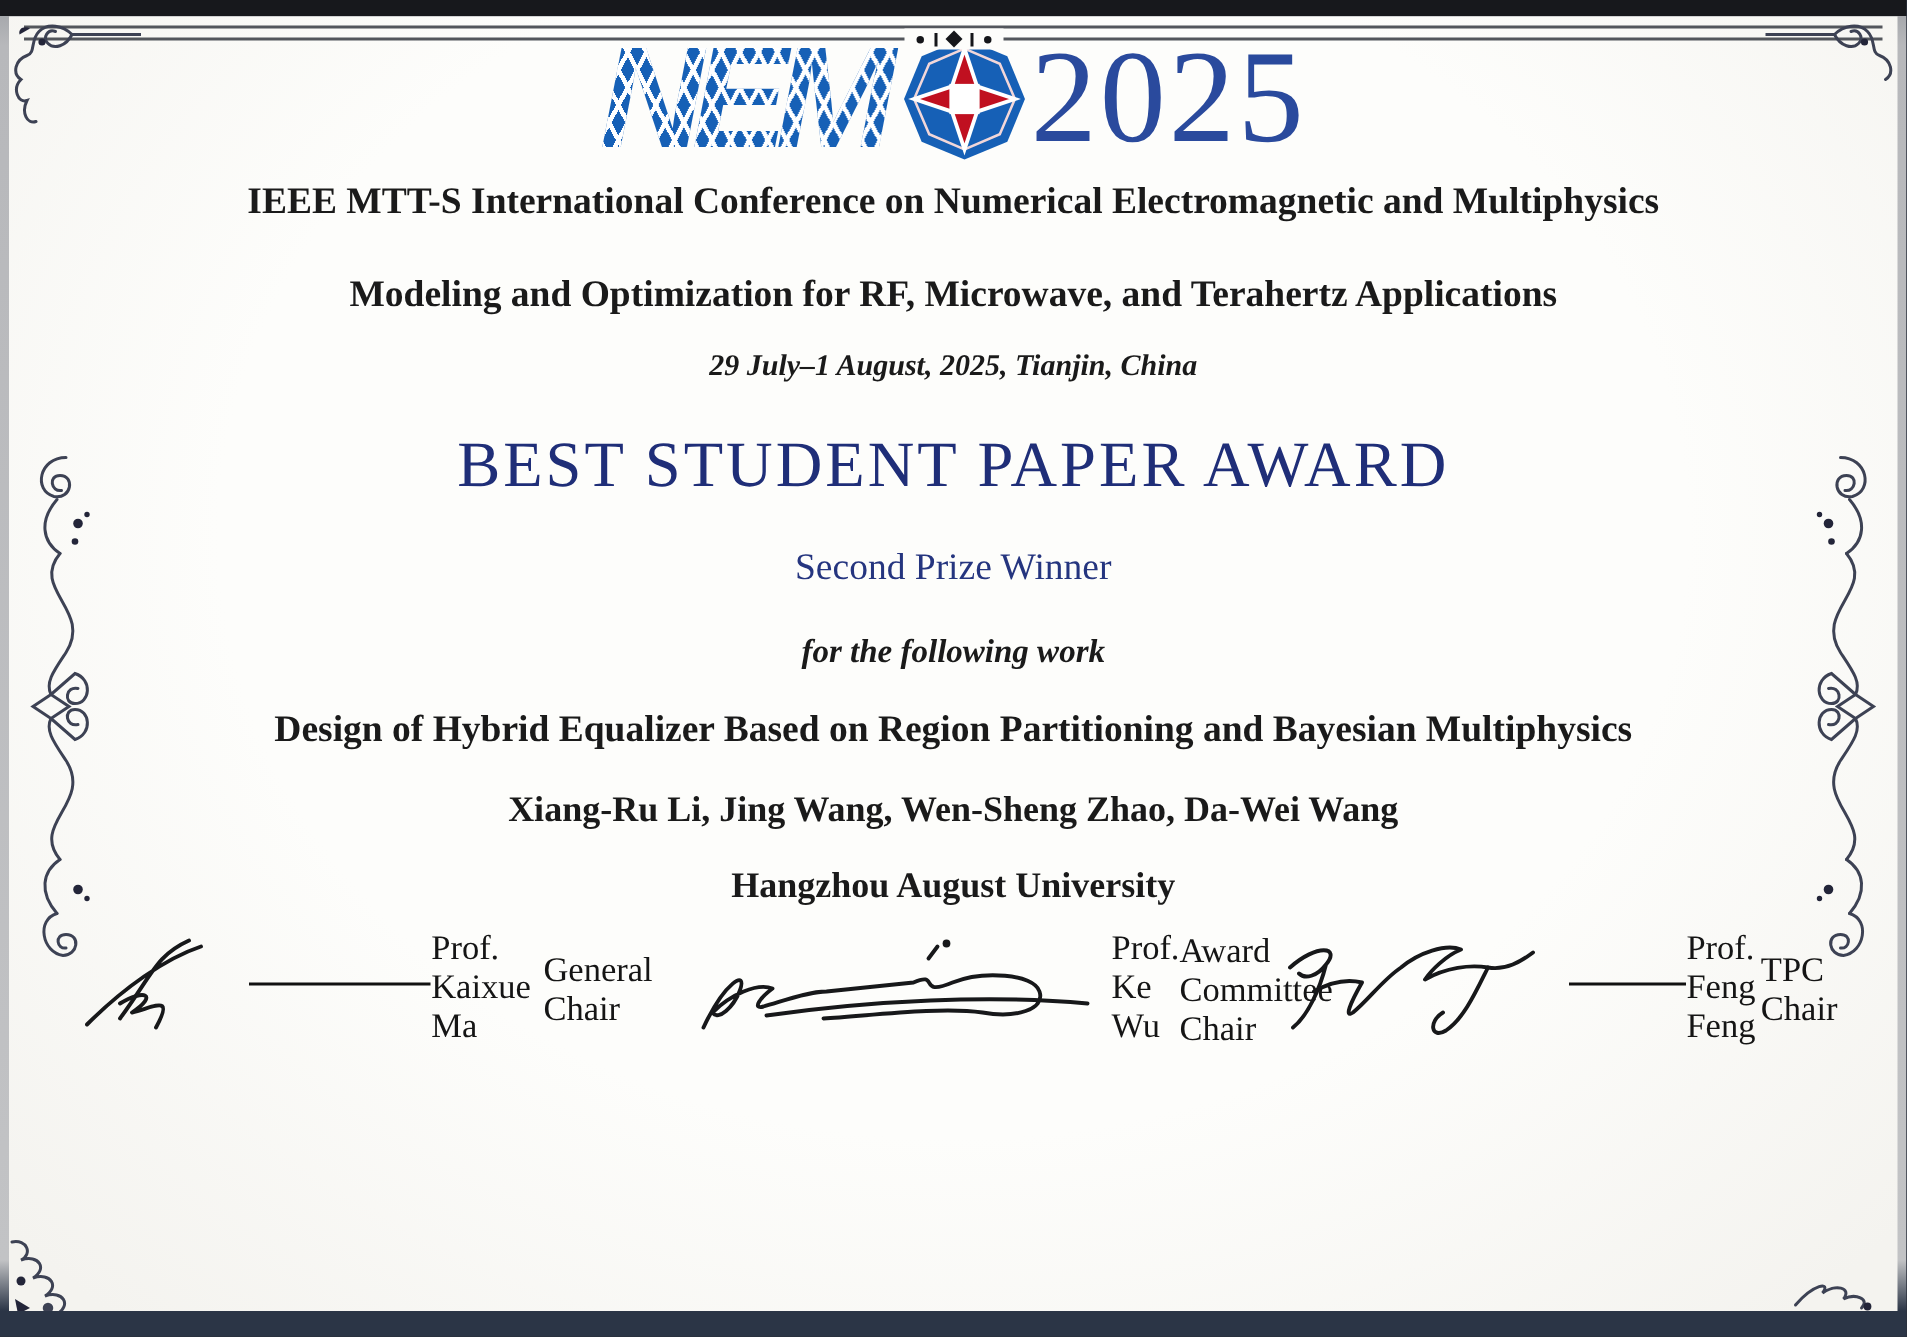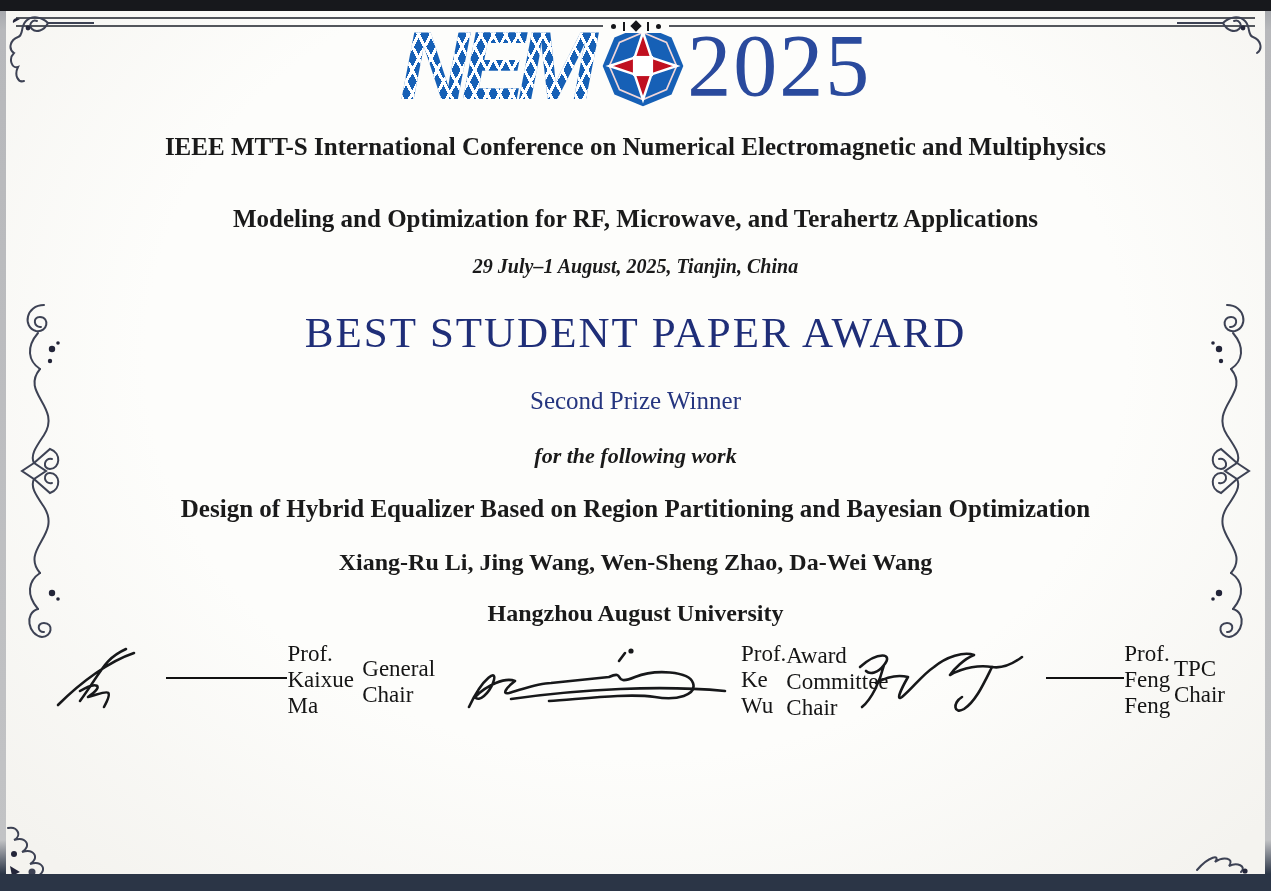--- a/index.html
+++ b/index.html
@@ -39,22 +39,22 @@
     padding-right:10px;
     background-image:
       repeating-linear-gradient(62deg,rgba(255,255,255,0) 0 8px,#fff 8px 11px),
       repeating-linear-gradient(-62deg,rgba(255,255,255,0) 0 8px,#fff 8px 11px),
       linear-gradient(#1660b6,#1660b6);
     -webkit-background-clip:text;background-clip:text;color:transparent;}
   .emblem{width:84px;height:84px;margin:0 2px;}
   .logo-year{font-size:88px;line-height:88px;color:#2a4a9d;letter-spacing:2px;}
 
   .center{text-align:center;color:#1a1a1a;}
-  .conf1{margin-top:16px;font-size:25px;font-weight:bold;}
-  .conf2{margin-top:44px;font-size:25px;font-weight:bold;}
+  .conf1{margin-top:4px;font-size:25px;font-weight:bold;}
+  .conf2{margin-top:34px;font-size:25px;font-weight:bold;}
   .date{margin-top:22px;font-size:20px;font-weight:bold;font-style:italic;}
   .award{margin:30px 0 0 0;font-size:43px;font-weight:normal;color:#1f2e78;letter-spacing:2px;}
   .prize{margin:30px 0 0 0;font-size:25px;font-weight:normal;color:#25357f;}
   .intro{margin-top:28px;font-size:22px;font-weight:bold;font-style:italic;}
   .ptitle{margin-top:26px;font-size:25px;font-weight:bold;}
   .ptitle2{margin-top:23px;font-size:25px;font-weight:bold;}
   .authors{margin-top:26px;font-size:24px;font-weight:bold;}
   .affil{margin-top:24px;font-size:24px;font-weight:bold;}
 
   .sig-row{display:flex;justify-content:space-between;margin:12px 40px 0 40px;}
@@ -153,21 +153,21 @@
     </div>
 
     <div class="center conf1">IEEE MTT-S International Conference on Numerical Electromagnetic and Multiphysics</div>
     <div class="center conf2">Modeling and Optimization for RF, Microwave, and Terahertz Applications</div>
     <div class="center date">29 July–1 August, 2025, Tianjin, China</div>
 
     <h1 class="center award">BEST STUDENT PAPER AWARD</h1>
     <h2 class="center prize">Second Prize Winner</h2>
     <div class="center intro">for the following work</div>
 
-    <div class="center ptitle">Design of Hybrid Equalizer Based on Region Partitioning and Bayesian Optimization</div>
+    <div class="center ptitle">Design of Hybrid Equalizer Based on Region Partitioning and Bayesian Multiphysics</div>
     <div class="center authors">Xiang-Ru Li, Jing Wang, Wen-Sheng Zhao, Da-Wei Wang</div>
     <div class="center affil">Hangzhou August University</div>
 
     <div class="sig-row">
 
       <div class="sig-block">
         <div class="sig-art">
           <svg class="sig" width="120" height="76" viewBox="0 0 120 76">
             <path d="M80,6 C58,16 56,28 34,58 M12,62 C36,38 64,18 88,10"></path>
             <path d="M34,48 C50,38 60,42 42,54 C58,50 70,42 58,64"></path>

